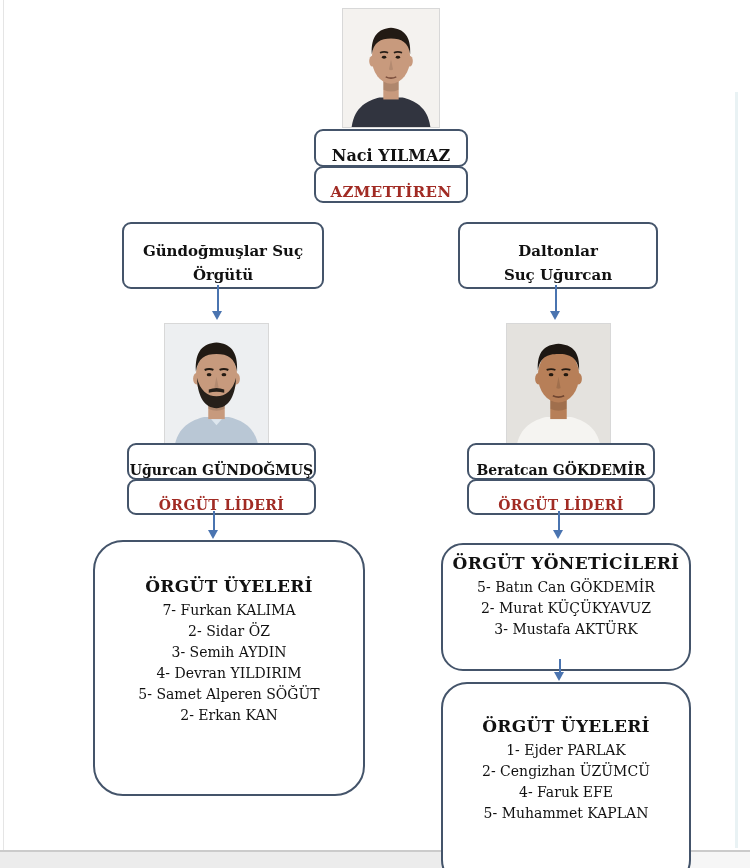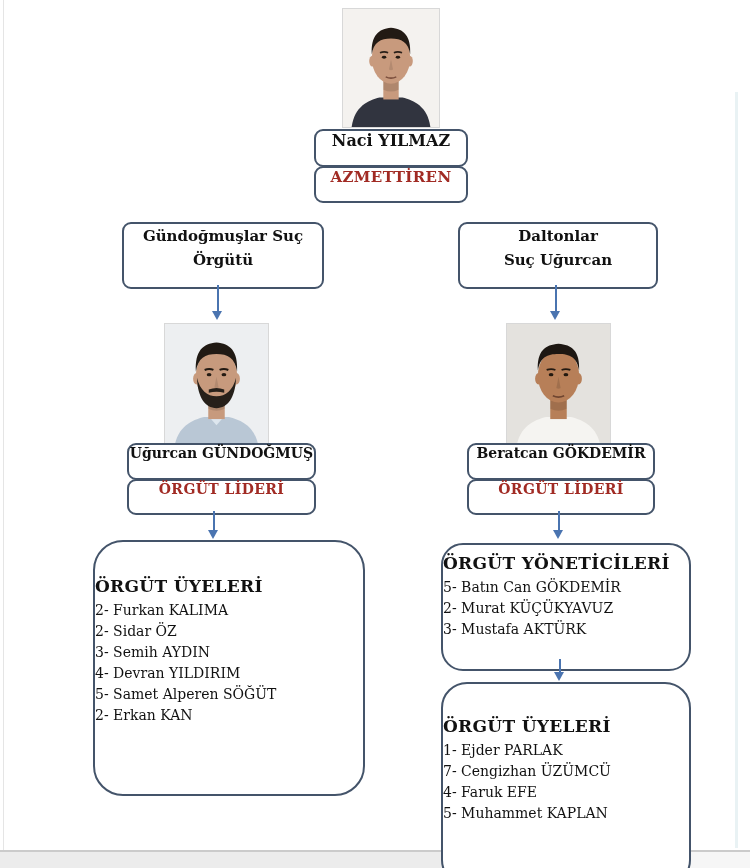--- a/index.html
+++ b/index.html
@@ -15,27 +15,27 @@
   .edge-right{position:absolute;left:735px;top:92px;width:3px;height:756px;background:#e9f2f4}
   .bottom-line{position:absolute;left:0;top:850px;width:750px;height:2px;background:#cbcbcb}
   .bottom-band-l{position:absolute;left:0;top:852px;width:470px;height:16px;background:#ececec}
   .bottom-band-r{position:absolute;left:470px;top:852px;width:280px;height:16px;background:#f6f6f6}
 
   
   .box{
     position:absolute;background:#fff;
     border:2px solid var(--line,#44546A);
     border-radius:9px;
-    display:flex;flex-direction:column;align-items:center;justify-content:flex-start;
+    display:flex;flex-direction:column;align-items:center;justify-content:flex-end;
     text-align:center;font-weight:bold;
   }
   .bigbox{
     position:absolute;background:#fff;
     border:2px solid var(--line,#44546A);
-    text-align:left;
+    text-align:center;
   }
   .red{color:var(--red,#A12B24)}
 
   
   .vline{position:absolute;width:2px;background:var(--arrow,#4A74B0)}
   .ahead{position:absolute;width:0;height:0;
     border-left:5.5px solid transparent;border-right:5.5px solid transparent;
     border-top:9px solid var(--arrow,#4A74B0)}
 
   
@@ -182,37 +182,37 @@
   <span>ÖRGÜT LİDERİ</span>
 </div>
 
 <div class="vline" id="arr-ll-line"></div>
 <div class="ahead" id="arr-ll-head"></div>
 <div class="vline" id="arr-rl-line"></div>
 <div class="ahead" id="arr-rl-head"></div>
 
 <div class="bigbox" id="members-left">
   <div class="roster-title">ÖRGÜT ÜYELERİ</div>
-  <div class="roster-line">2- Furkan KALIMA</div>
+  <div class="roster-line">7- Furkan KALIMA</div>
   <div class="roster-line">2- Sidar ÖZ</div>
   <div class="roster-line">3- Semih AYDIN</div>
   <div class="roster-line">4- Devran YILDIRIM</div>
   <div class="roster-line">5- Samet Alperen SÖĞÜT</div>
   <div class="roster-line">2- Erkan KAN</div>
 </div>
 
 <div class="bigbox" id="managers-right">
   <div class="roster-title">ÖRGÜT YÖNETİCİLERİ</div>
   <div class="roster-line">5- Batın Can GÖKDEMİR</div>
   <div class="roster-line">2- Murat KÜÇÜKYAVUZ</div>
   <div class="roster-line">3- Mustafa AKTÜRK</div>
 </div>
 
 <div class="vline" id="arr-rm-line"></div>
 <div class="ahead" id="arr-rm-head"></div>
 
 <div class="bigbox" id="members-right">
   <div class="roster-title">ÖRGÜT ÜYELERİ</div>
   <div class="roster-line">1- Ejder PARLAK</div>
-  <div class="roster-line">7- Cengizhan ÜZÜMCÜ</div>
+  <div class="roster-line">2- Cengizhan ÜZÜMCÜ</div>
   <div class="roster-line">4- Faruk EFE</div>
   <div class="roster-line">5- Muhammet KAPLAN</div>
 </div>
 
 </body></html>

